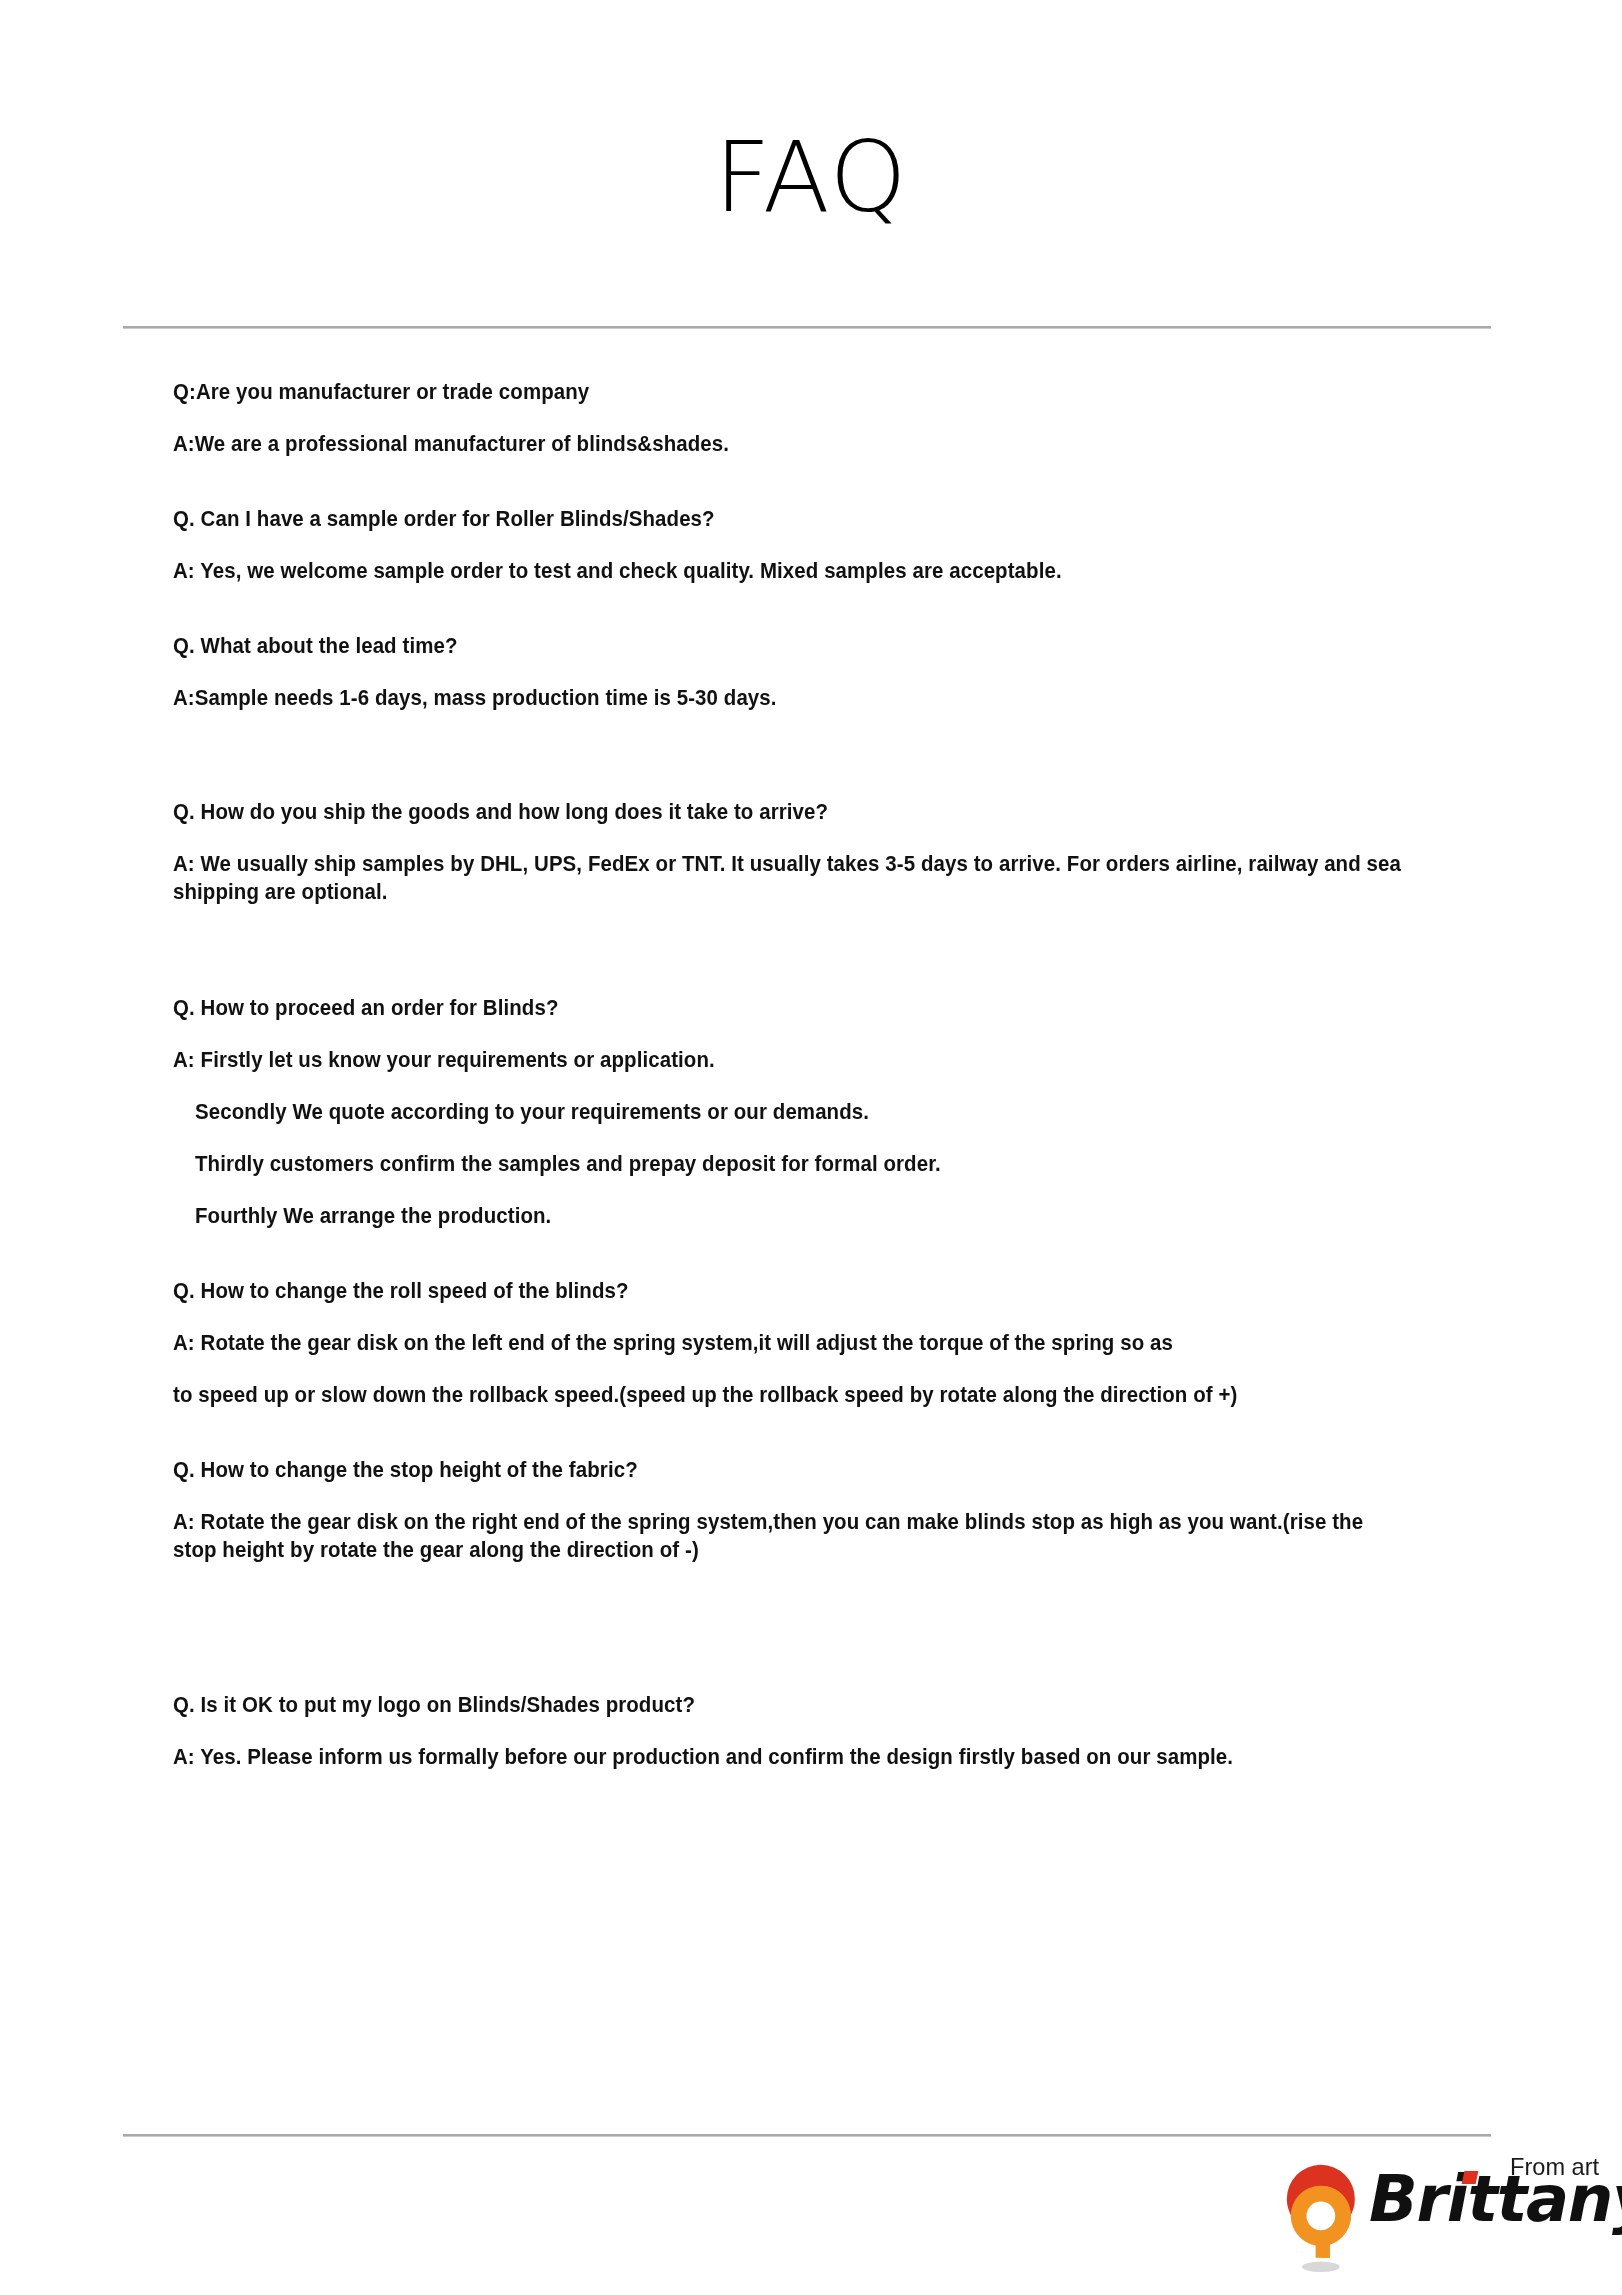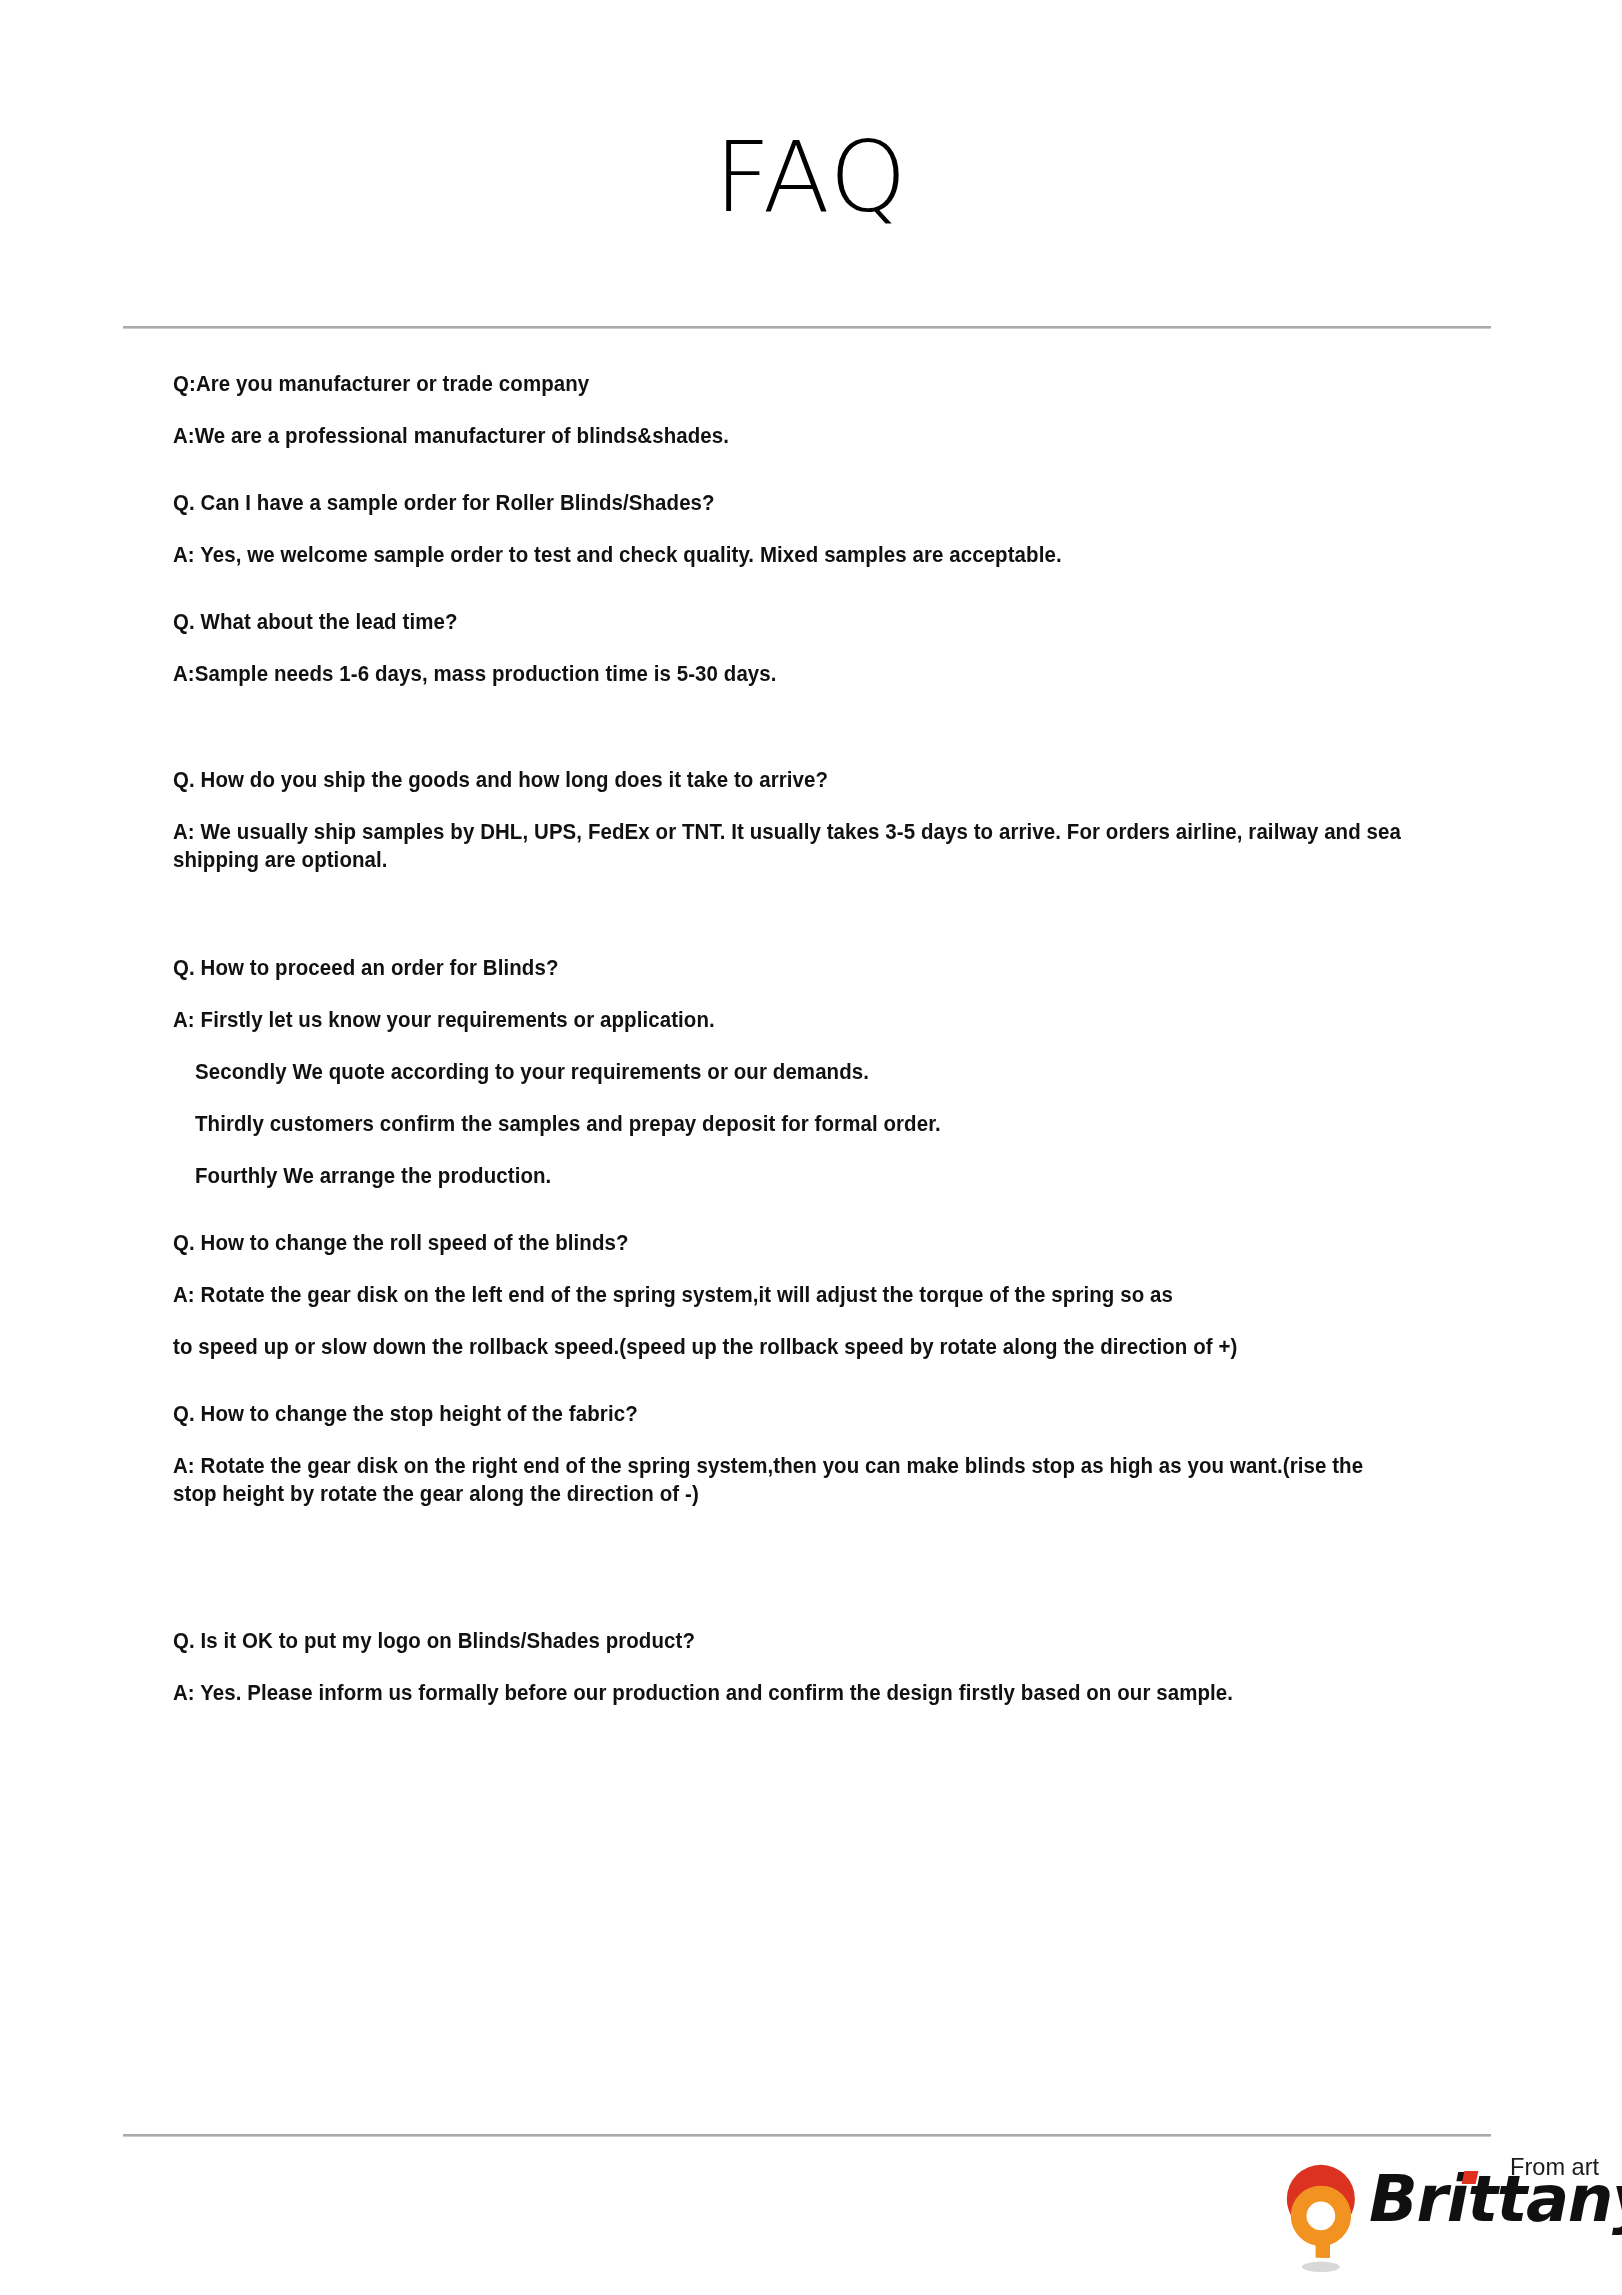--- a/index.html
+++ b/index.html
@@ -45,21 +45,21 @@
   .rule.top    { top: 326px; }
   .rule.bottom { top: 2134px; }
 
   
   .content {
     position: absolute;
     left: 173px;
     top: 370px;
     width: 1322px;
   }
-  .qa-block { margin: 0 0 0 0; }
+  .qa-block { margin: 8px 0 0 0; }
 
   .line {
     font-family: "Liberation Sans Narrow", "Liberation Sans", sans-serif;
     font-size: 22px;
     font-weight: 600;
     line-height: 28px;
     letter-spacing: 0.1px;
     color: #111111;
     transform: scaleX(0.93);
     transform-origin: left center;

